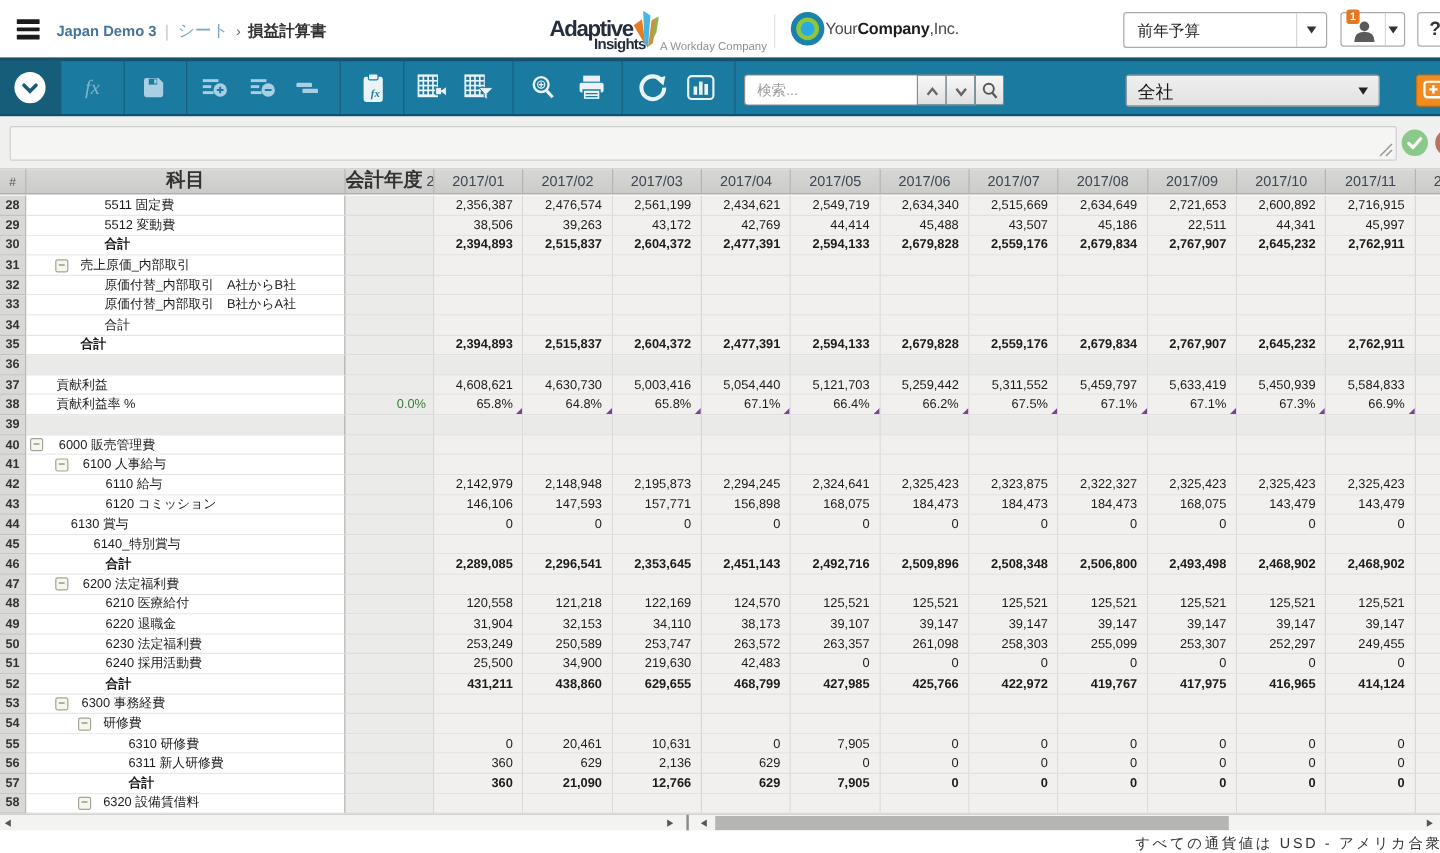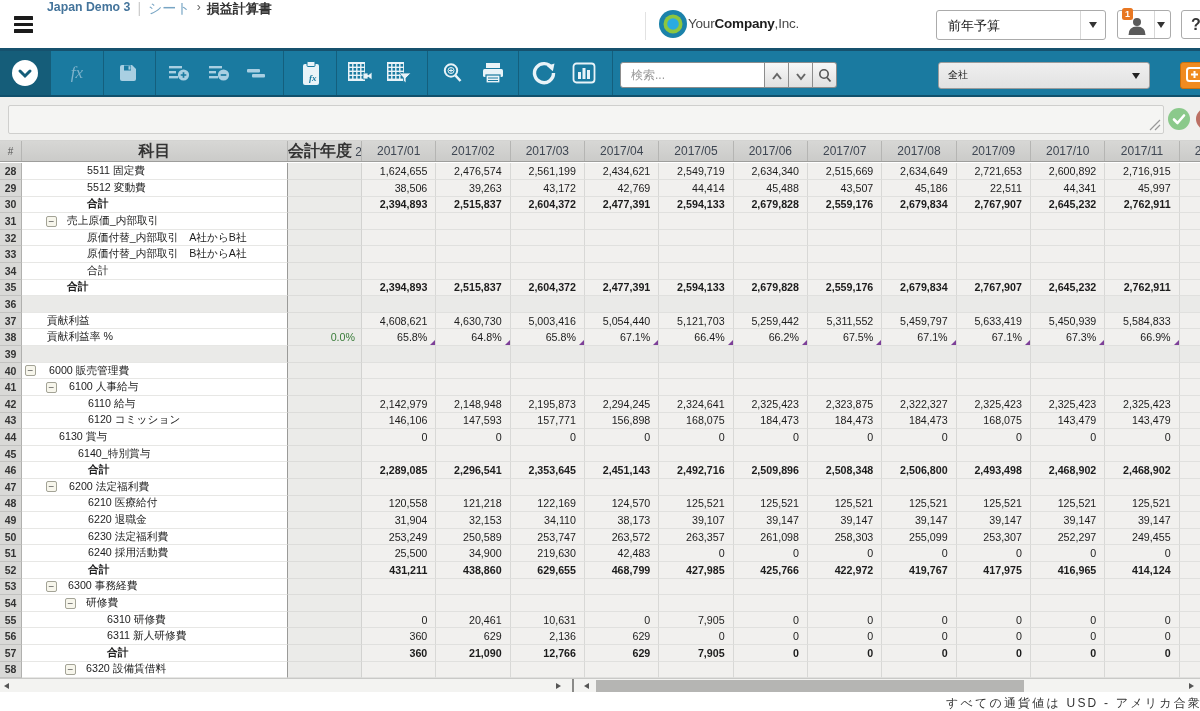--- a/index.html
+++ b/index.html
@@ -2,21 +2,21 @@
 <html><head><meta charset="utf-8">
 <style>
 * { margin:0; padding:0; box-sizing:border-box; }
 html,body { width:1200px; height:711px; overflow:hidden; font-family:"Liberation Sans",sans-serif; background:#fff; }
 #page { position:relative; width:1200px; height:711px; overflow:hidden; }
 
 
 #topbar { position:absolute; left:0; top:0; width:1200px; height:51px; background:#fff; }
 #burger { position:absolute; left:14px; top:16px; width:19px; height:17px; }
 #burger div { height:3.6px; background:#1b1b1b; margin-bottom:3px; border-radius:.5px; }
-.crumb { position:absolute; top:0; height:51px; display:flex; align-items:flex-start; left:47px; }
+.crumb { position:absolute; top:0; height:51px; display:flex; align-items:center; left:47px; }
 .crumb .jd { color:#44749b; font-weight:bold; font-size:12.3px; }
 .crumb .sep { color:#c9c9c9; font-size:14px; margin:0 7px; }
 .crumb .sheet { color:#78a5c4; font-size:14px;font-family:Liberation Serif, serif; }
 .crumb .gt { color:#666; font-size:12px; margin:0 6px; }
 .crumb .title { color:#333; font-weight:bold; font-size:13px; }
 
 #alogo { position:absolute; left:458px; top:7px; width:190px; height:38px; }
 #alogo .a1 { position:absolute; left:0; top:6px; font-size:18.5px; font-weight:bold; color:#252e3d; letter-spacing:-1.1px; }
 #alogo .a2 { position:absolute; left:37px; top:23px; font-size:12.5px; font-weight:bold; color:#252e3d; letter-spacing:-.6px; }
 #alogo .awc { position:absolute; left:92px; top:27px; font-size:9.5px; color:#8e8e8e; letter-spacing:0; white-space:nowrap; }
@@ -38,21 +38,21 @@
 
 #toolbar { position:absolute; left:0; top:48px; width:1200px; height:49px; background:#1a7aa0; border-top:3px solid #16516d; border-bottom:2px solid #10506c; }
 #tbchev { position:absolute; left:0; top:0; width:51px; height:44px; background:#155d79; }
 #tbchev .circ { position:absolute; left:12px; top:9px; width:26px; height:26px; border-radius:50%; background:#fff; }
 .tsep { position:absolute; top:0; width:1px; height:44px; background:rgba(0,0,0,.22); }
 .ticon { position:absolute; top:0; height:44px; display:flex; align-items:center; justify-content:center; }
 #search { position:absolute; left:620px; top:11px; height:26px; }
 #sinput { position:absolute; left:0; top:0; width:145px; height:26px; background:#fff; border:1px solid #8d8d8d; border-radius:3px 0 0 3px; font-size:12px; color:#999; line-height:24px; padding-left:10px; }
 .sbtn { position:absolute; top:0; width:24px; height:26px; background:linear-gradient(#f8f8f8,#e0e0e0); border:1px solid #8d8d8d; border-left:none; color:#555; text-align:center; }
 #allco { position:absolute; left:938px; top:11px; width:212px; height:27px; background:linear-gradient(#efefef,#e2e2e2); border:1px solid #9c9c9c; border-radius:3px; }
-#allco .txt { position:absolute; left:9px; top:5px; font-size:10px; color:#151515; }
+#allco .txt { position:absolute; left:9px; top:5px; font-size:15px; color:#151515; }
 #allco .caret { right:9px; top:10px; border-top-color:#222; }
 #plusbtn { position:absolute; left:1180px; top:11px; width:32px; height:27px; background:#f08b20; border:1px solid #c9710f; border-radius:3px; }
 
 
 #fstrip { position:absolute; left:0; top:97px; width:1200px; height:44px; background:#f0f0ee; border-bottom:1px solid #d4d4d2; }
 #fbox { position:absolute; left:8px; top:8px; width:1156px; height:29px; background:#f5f5f3; border:1px solid #cfcfcd; border-radius:2px; }
 #gchk { position:absolute; left:1168px; top:11px; width:22px; height:22px; border-radius:50%; background:#8bc98b; }
 #rchk { position:absolute; left:1196px; top:11px; width:22px; height:22px; border-radius:50%; background:#bc7064; }
 
 
@@ -94,20 +94,31 @@
         <div></div>
         <div></div>
       </div>
   <div class="crumb">
         <span class="jd">Japan Demo 3</span>
         <span class="sep">|</span>
         <span class="sheet">シート</span>
         <span class="gt">›</span>
         <span class="title">損益計算書</span>
       </div>
+  <div id="alogo">
+    <span class="a1">Adaptive</span>
+    <span class="a2">Insights</span>
+    <svg style="position:absolute;left:69px;top:2px" width="23" height="33" viewBox="0 0 23 33">
+      <polygon points="1,12 8,7 11,29" fill="#e87c22"></polygon>
+      <polygon points="9,0 15,4 13,31 10,27" fill="#45b5e4"></polygon>
+      <polygon points="16,8 21,5 17,27 13,30" fill="#c89144"></polygon>
+      <polygon points="19,7 22,5 20,18 17,24" fill="#8bb84d"></polygon>
+    </svg>
+    <span class="awc">A Workday Company</span>
+  </div>
   <div id="vdiv"></div>
   <div id="yc">
     <svg width="30" height="30" viewBox="0 0 30 30">
       <circle cx="15" cy="15" r="14" fill="#1b82aa"></circle>
       <circle cx="15" cy="15" r="9.5" fill="#8dc63f"></circle>
       <circle cx="15" cy="15" r="5.8" fill="#29abe2"></circle>
     </svg>
     <span class="t">Your<b>Company</b>,Inc.</span>
   </div>
   <div class="selbox">
@@ -334,21 +345,21 @@
         <col style="width:74.34px">
         <col style="width:74.34px">
         <col style="width:74.34px">
     <col style="width:21px">
   </colgroup>
 <tbody>
 <tr>
           <td class="rn">28</td>
           <td class="acc"><span class="at" style="padding-left:65px">5511 固定費</span></td>
           <td class="fy"></td>
-          <td class="mv">1,624,655</td>
+          <td class="mv">2,356,387</td>
           <td class="mv">2,476,574</td>
           <td class="mv">2,561,199</td>
           <td class="mv">2,434,621</td>
           <td class="mv">2,549,719</td>
           <td class="mv">2,634,340</td>
           <td class="mv">2,515,669</td>
           <td class="mv">2,634,649</td>
           <td class="mv">2,721,653</td>
           <td class="mv">2,600,892</td>
           <td class="mv">2,716,915</td>

